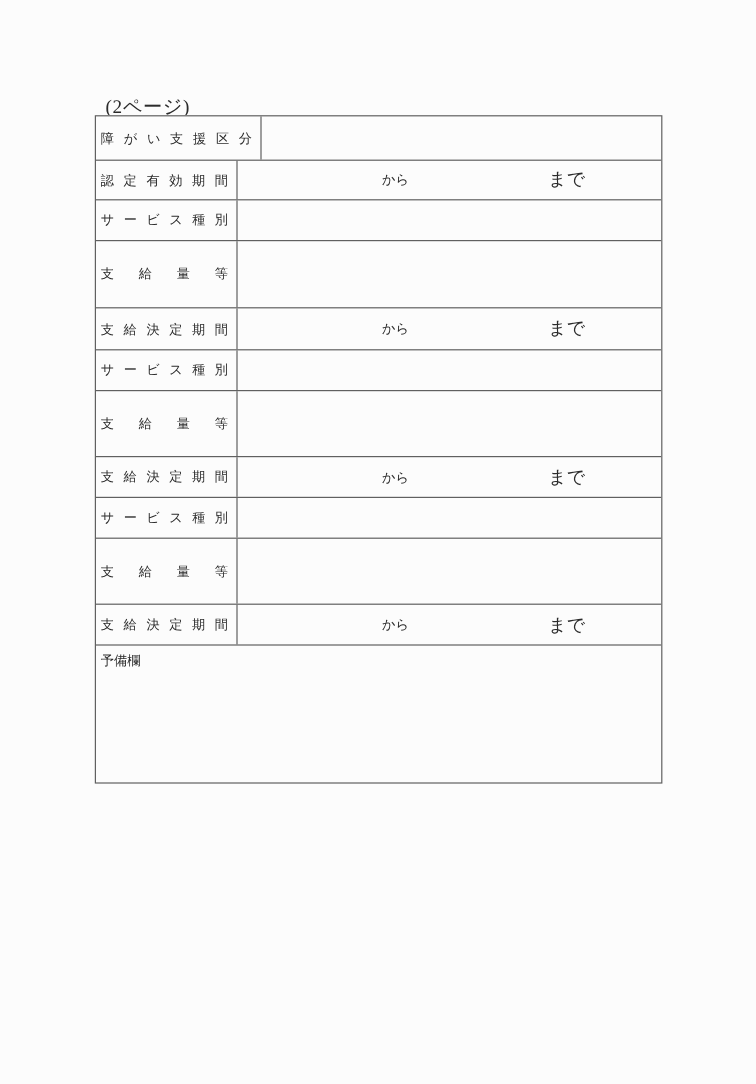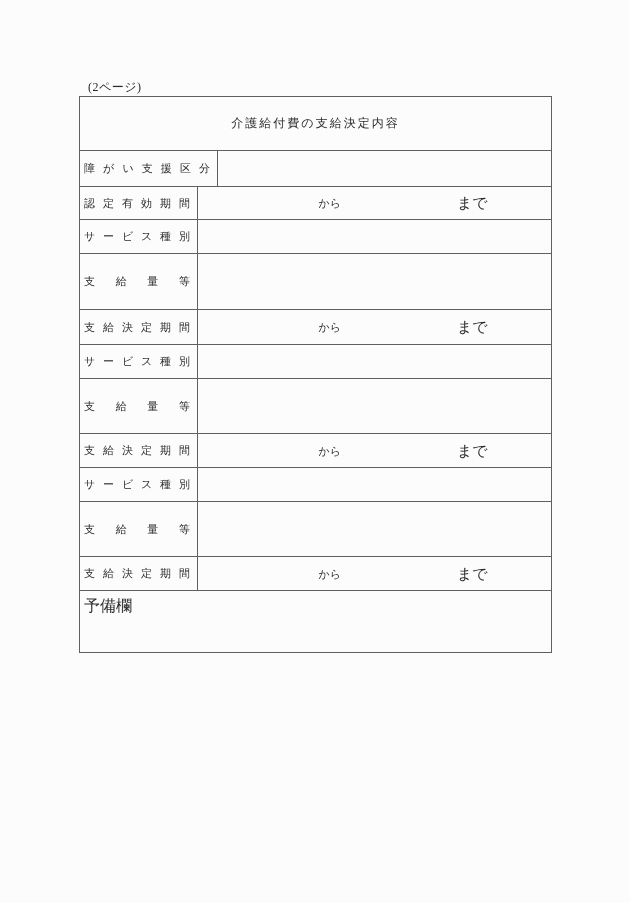--- a/index.html
+++ b/index.html
@@ -6,21 +6,21 @@
   body{
     width:630px;height:903px;
     background:#fcfcfc;
     font-family:"Liberation Serif","DejaVu Serif",serif;
     color:#2b2b2b;
     position:relative;
     overflow:hidden;
   }
   .page-label{
     position:absolute;left:88px;top:79px;
-    font-size:12px;letter-spacing:0.5px;
+    font-size:16px;letter-spacing:0.5px;
   }
   .form-table{
     position:absolute;left:79px;top:96px;
     width:473px;height:557px;
     border:1px solid #606060;
     box-sizing:border-box;
     display:flex;flex-direction:column;
     background:#fcfcfc;
   }
   .row{
@@ -55,34 +55,31 @@
   }
   .val .to{
     position:absolute;left:77.7%;top:50%;
     transform:translate(-50%,-50%);
     font-size:15px;
   }
   .h36{height:36px;} .h33{height:33px;} .h34{height:34px;}
   .h56{height:56px;} .h35{height:35px;} .h55{height:55px;}
   .note-row{height:64px;display:block;}
   .note-label{
-    font-size:16px;
+    font-size:11px;
     padding:5px 4px 0 4px;
   }
 </style>
 </head>
 <body>
 
 <div class="page-label">(2ページ)</div>
 
 <div class="form-table">
 
-  <div class="row title-row">
-    <span class="title-text">介護給付費の支給決定内容</span>
-  </div>
 
   <div class="row h36">
     <div class="lbl lbl-wide">
         <span>障</span>
         <span>が</span>
         <span>い</span>
         <span>支</span>
         <span>援</span>
         <span>区</span>
         <span>分</span>

